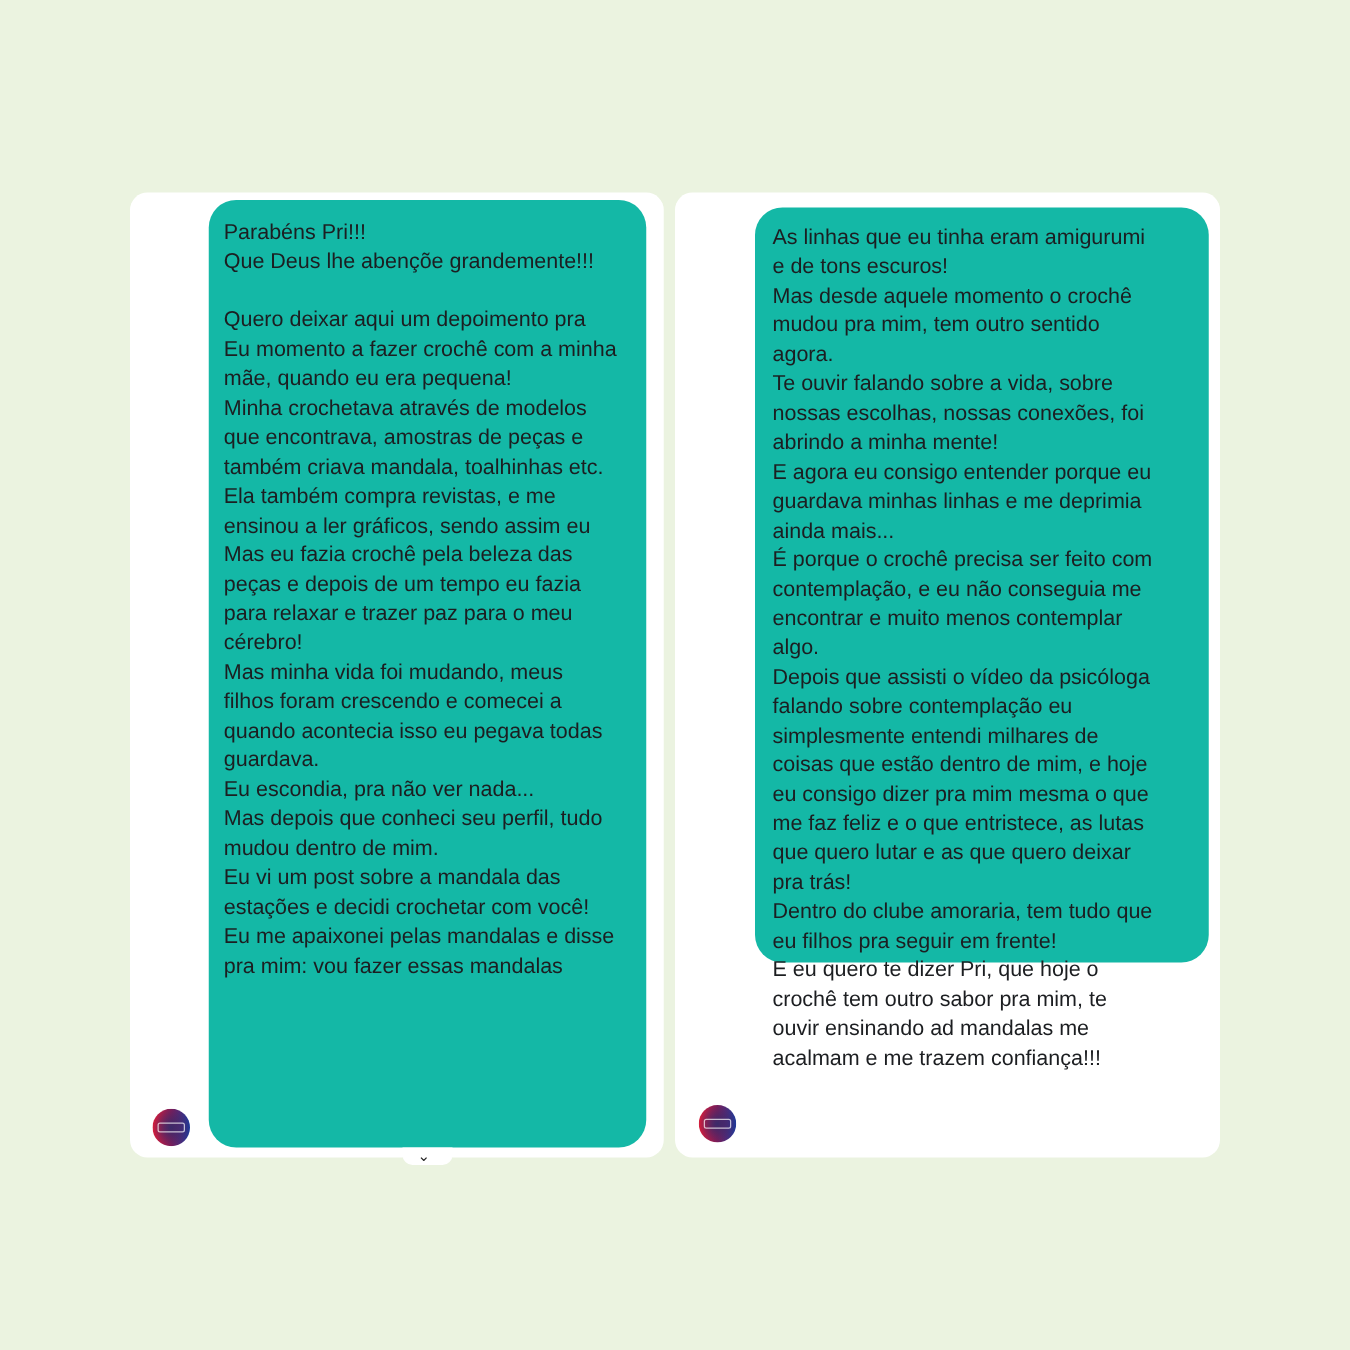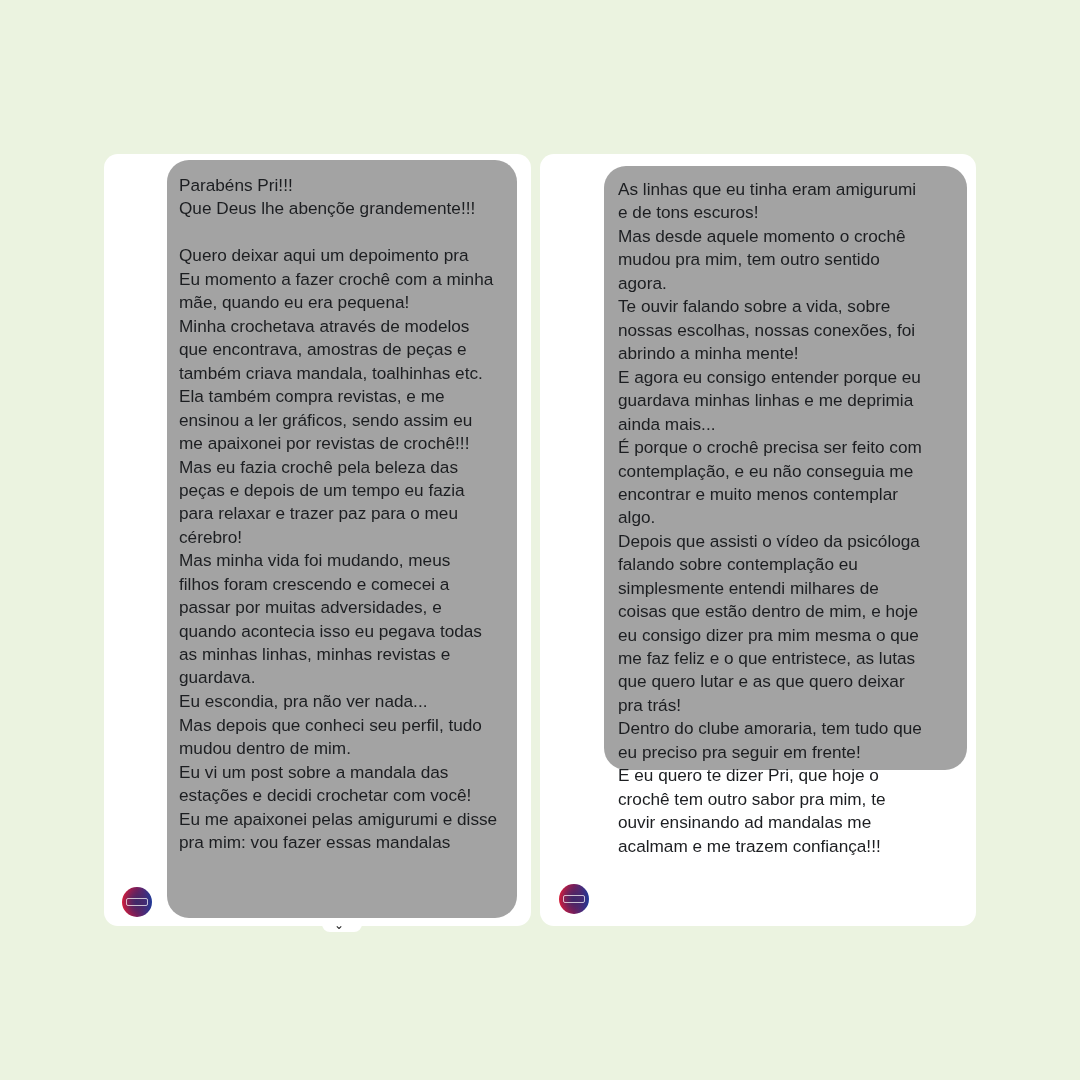--- a/index.html
+++ b/index.html
@@ -8,21 +8,21 @@
     position:relative; overflow:hidden;
     font-family:"Liberation Sans", "DejaVu Sans", sans-serif;
   }
   .panel {
     position:absolute; top:154px; height:772px;
     background:#ffffff; border-radius:14px; overflow:hidden;
   }
   .panel.left { left:104px; width:427px; }
   .panel.right { left:540px; width:436px; }
   .bubble {
-    position:absolute; background:#a3a3a3; border-radius:22px;
+    position:absolute; background:#14b8a6; border-radius:22px;
     color:#1c1e21; font-size:17.2px; line-height:23.4px;
   }
   .panel.left .bubble { left:63px; top:6px; width:350px; height:758px; padding:14px 0 0 12px; box-sizing:border-box; }
   .panel.right .bubble { left:64px; top:12px; width:363px; height:604px; padding:12px 0 0 14px; box-sizing:border-box; }
   .para { margin:0 0 0.2px 0; }
   .para .line { display:block; white-space:nowrap; }
   .gap { height:23.4px; }
   .avatar {
     position:absolute; width:30px; height:30px; border-radius:50%;
     background: radial-gradient(circle at 50% 50%, #3a2a6a 0%, transparent 70%),
@@ -56,49 +56,46 @@
         <span class="line">mãe, quando eu era pequena!</span>
       </div>
       <div class="para">
         <span class="line">Minha crochetava através de modelos</span>
         <span class="line">que encontrava, amostras de peças e</span>
         <span class="line">também criava mandala, toalhinhas etc.</span>
       </div>
       <div class="para">
         <span class="line">Ela também compra revistas, e me</span>
         <span class="line">ensinou a ler gráficos, sendo assim eu</span>
-        <span class="line">me apaixonei por revistas de crochê!!!</span>
       </div>
       <div class="para">
         <span class="line">Mas eu fazia crochê pela beleza das</span>
         <span class="line">peças e depois de um tempo eu fazia</span>
         <span class="line">para relaxar e trazer paz para o meu</span>
         <span class="line">cérebro!</span>
       </div>
       <div class="para">
         <span class="line">Mas minha vida foi mudando, meus</span>
         <span class="line">filhos foram crescendo e comecei a</span>
-        <span class="line">passar por muitas adversidades, e</span>
         <span class="line">quando acontecia isso eu pegava todas</span>
-        <span class="line">as minhas linhas, minhas revistas e</span>
         <span class="line">guardava.</span>
       </div>
       <div class="para">
         <span class="line">Eu escondia, pra não ver nada...</span>
       </div>
       <div class="para">
         <span class="line">Mas depois que conheci seu perfil, tudo</span>
         <span class="line">mudou dentro de mim.</span>
       </div>
       <div class="para">
         <span class="line">Eu vi um post sobre a mandala das</span>
         <span class="line">estações e decidi crochetar com você!</span>
       </div>
       <div class="para">
-        <span class="line">Eu me apaixonei pelas amigurumi e disse</span>
+        <span class="line">Eu me apaixonei pelas mandalas e disse</span>
         <span class="line">pra mim: vou fazer essas mandalas</span>
       </div>
     </div>
   <div class="avatar">
       <span></span>
     </div>
 </div>
 <div class="scroll-indicator">
   <span class="chev">⌄</span>
 </div>
@@ -135,21 +132,21 @@
         <span class="line">falando sobre contemplação eu</span>
         <span class="line">simplesmente entendi milhares de</span>
         <span class="line">coisas que estão dentro de mim, e hoje</span>
         <span class="line">eu consigo dizer pra mim mesma o que</span>
         <span class="line">me faz feliz e o que entristece, as lutas</span>
         <span class="line">que quero lutar e as que quero deixar</span>
         <span class="line">pra trás!</span>
       </div>
       <div class="para">
         <span class="line">Dentro do clube amoraria, tem tudo que</span>
-        <span class="line">eu preciso pra seguir em frente!</span>
+        <span class="line">eu filhos pra seguir em frente!</span>
       </div>
       <div class="para">
         <span class="line">E eu quero te dizer Pri, que hoje o</span>
         <span class="line">crochê tem outro sabor pra mim, te</span>
         <span class="line">ouvir ensinando ad mandalas me</span>
         <span class="line">acalmam e me trazem confiança!!!</span>
       </div>
     </div>
   <div class="avatar">
       <span></span>

